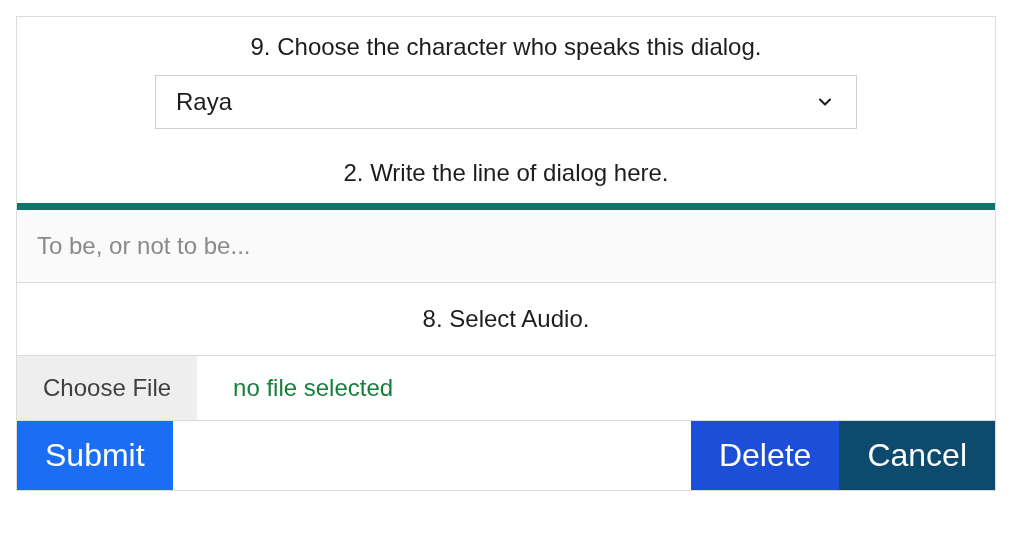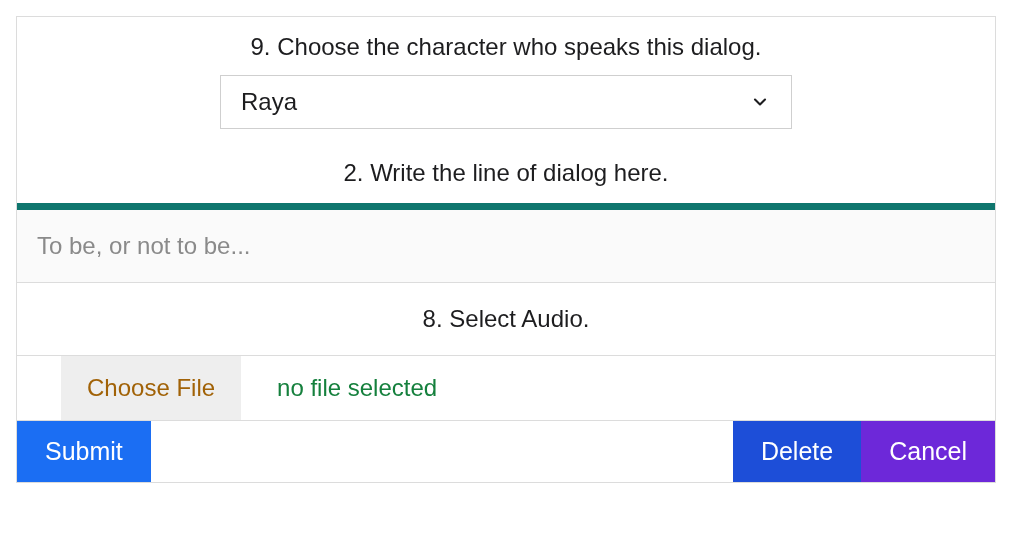--- a/index.html
+++ b/index.html
@@ -29,21 +29,21 @@
     }
     .step-label-3 {
       padding: 22px 0 22px 0;
     }
     .select-wrapper {
       display: flex;
       justify-content: center;
       padding-bottom: 10px;
     }
     .character-select {
-      width: 572px;
+      width: 702px;
       height: 54px;
       border: 1px solid #cfcfcf;
       background: #fff;
       font-size: 24px;
       color: #1d1d1f;
       padding: 0 20px;
       display: flex;
       align-items: center;
       justify-content: space-between;
       cursor: pointer;
@@ -72,54 +72,53 @@
     }
     .file-row {
       display: flex;
       align-items: center;
       border-top: 1px solid #dcdcdc;
     }
     .choose-file-btn {
       background: #eeeeee;
       border: none;
       font-size: 24px;
-      color: #a16207;
+      color: #404040;
       padding: 18px 26px;
       cursor: pointer;
       font-family: inherit;
-      margin-left: 44px;
     }
     .file-status {
       font-size: 24px;
       color: #15803d;
       padding-left: 36px;
     }
     .button-row {
       display: flex;
       border-top: 1px solid #dcdcdc;
     }
     .btn {
       border: none;
-      font-size: 25px;
+      font-size: 32px;
       color: #fff;
       padding: 16px 28px;
       cursor: pointer;
       font-family: inherit;
     }
     .btn-submit {
       background: #1b6ef3;
     }
     .spacer {
       flex: 1;
     }
     .btn-delete {
       background: #1d4ed8;
     }
     .btn-cancel {
-      background: #6d28d9;
+      background: #0c4a6e;
     }
   </style>
 </head>
 <body>
 
 <div class="form-container">
 
   <div class="step-label">9. Choose the character who speaks this dialog.</div>
 
   <div class="select-wrapper">

